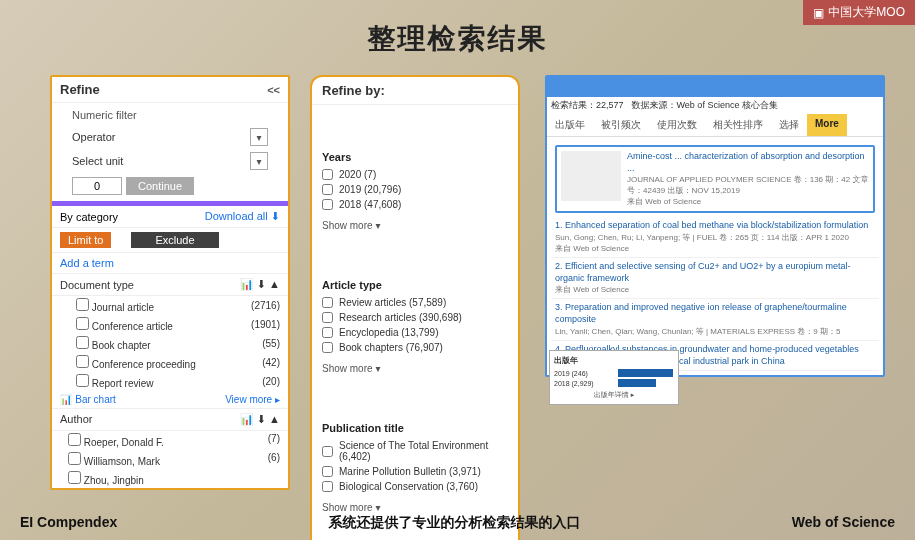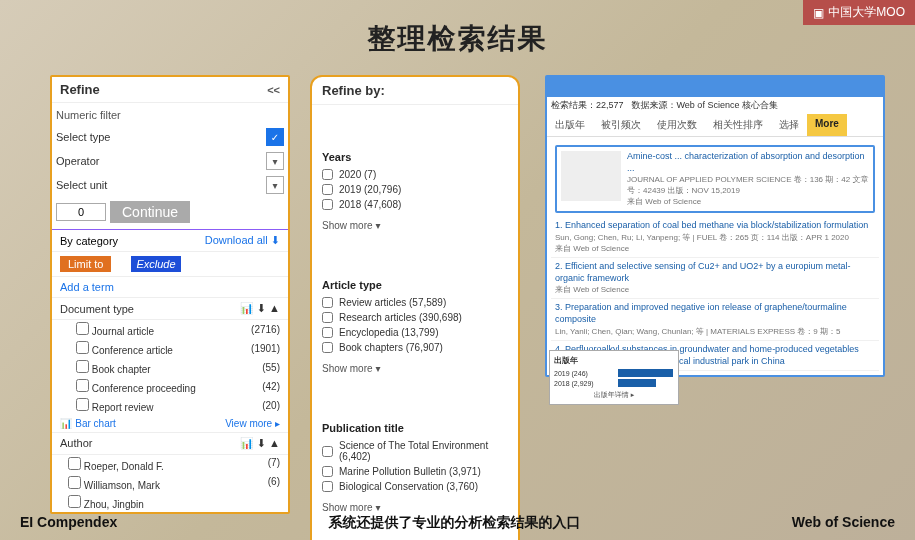--- a/index.html
+++ b/index.html
@@ -67,22 +67,22 @@
       padding: 5px 8px;
       font-size: 13px;
       font-weight: bold;
       color: #333;
       display: flex;
       justify-content: space-between;
       align-items: center;
       border-bottom: 1px solid #eee;
     }
     .panel-section {
-      padding: 6px 4px;
-      border-bottom: 1px solid #8b5cf6;
+      padding: 6px 20px;
+      border-bottom: 5px solid #8b5cf6;
     }
     .section-title {
       font-size: 11px;
       color: #555;
       margin-bottom: 4px;
     }
     .select-row {
       display: flex;
       align-items: center;
       justify-content: space-between;
@@ -108,21 +108,21 @@
       padding: 2px 6px;
       font-size: 11px;
       width: 50px;
       text-align: center;
     }
     .continue-btn {
       background: #aaa;
       color: white;
       border: none;
       padding: 3px 12px;
-      font-size: 14px;
+      font-size: 11px;
       cursor: pointer;
     }
     .filter-row {
       display: flex;
       gap: 4px;
       align-items: center;
     }
     .by-category-header {
       display: flex;
       justify-content: space-between;
@@ -139,27 +139,26 @@
     }
     .limit-btn {
       background: #e07020;
       color: white;
       border: none;
       padding: 2px 8px;
       font-size: 11px;
       cursor: pointer;
     }
     .exclude-btn {
-      background: #1d4ed8;
+      background: #404040;
       color: white;
       border: none;
-      padding: 2px 5px;
+      padding: 2px 24px;
       font-size: 11px;
       cursor: pointer;
-      font-style: italic;
     }
     .add-term {
       padding: 4px 8px;
       font-size: 11px;
       color: #555;
       border-bottom: 1px solid #eee;
     }
     .doc-type-header {
       display: flex;
       justify-content: space-between;
@@ -343,24 +342,20 @@
 <h1 class="page-title">整理检索结果</h1>
 
 <div class="left-panel">
   <div class="panel-header">
     <span>Refine</span>
     <span style="font-size:11px;color:#555;cursor:pointer;">&lt;&lt;</span>
   </div>
 
   <div class="panel-section">
     <div class="section-title">Numeric filter</div>
-    <div class="select-row">
-      <span>Select type</span>
-      <div class="select-chevron">✓</div>
-    </div>
     <div class="select-row">
       <span>Operator</span>
       <div class="select-chevron-gray">
           <span class="chevron-down"></span>
         </div>
     </div>
     <div class="select-row">
       <span>Select unit</span>
       <div class="select-chevron-gray">
           <span class="chevron-down"></span>

